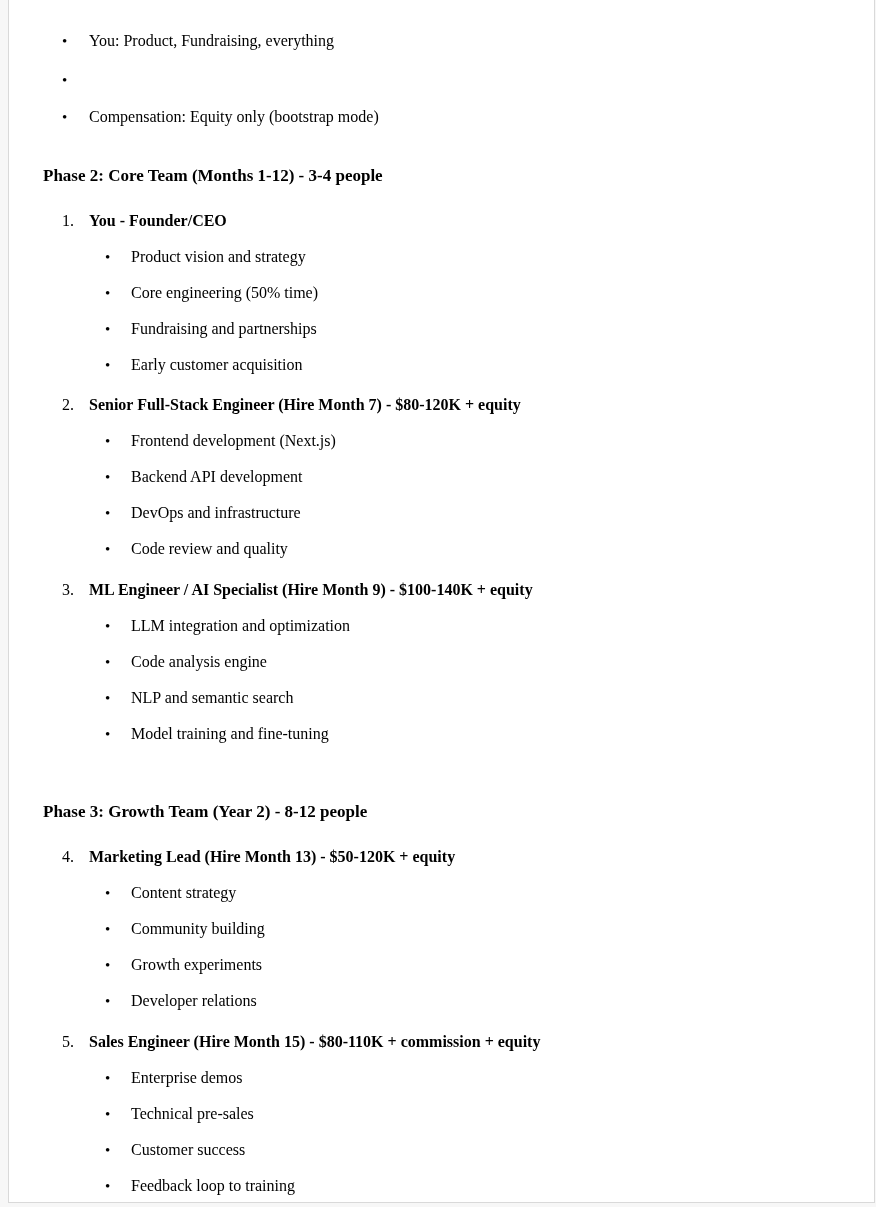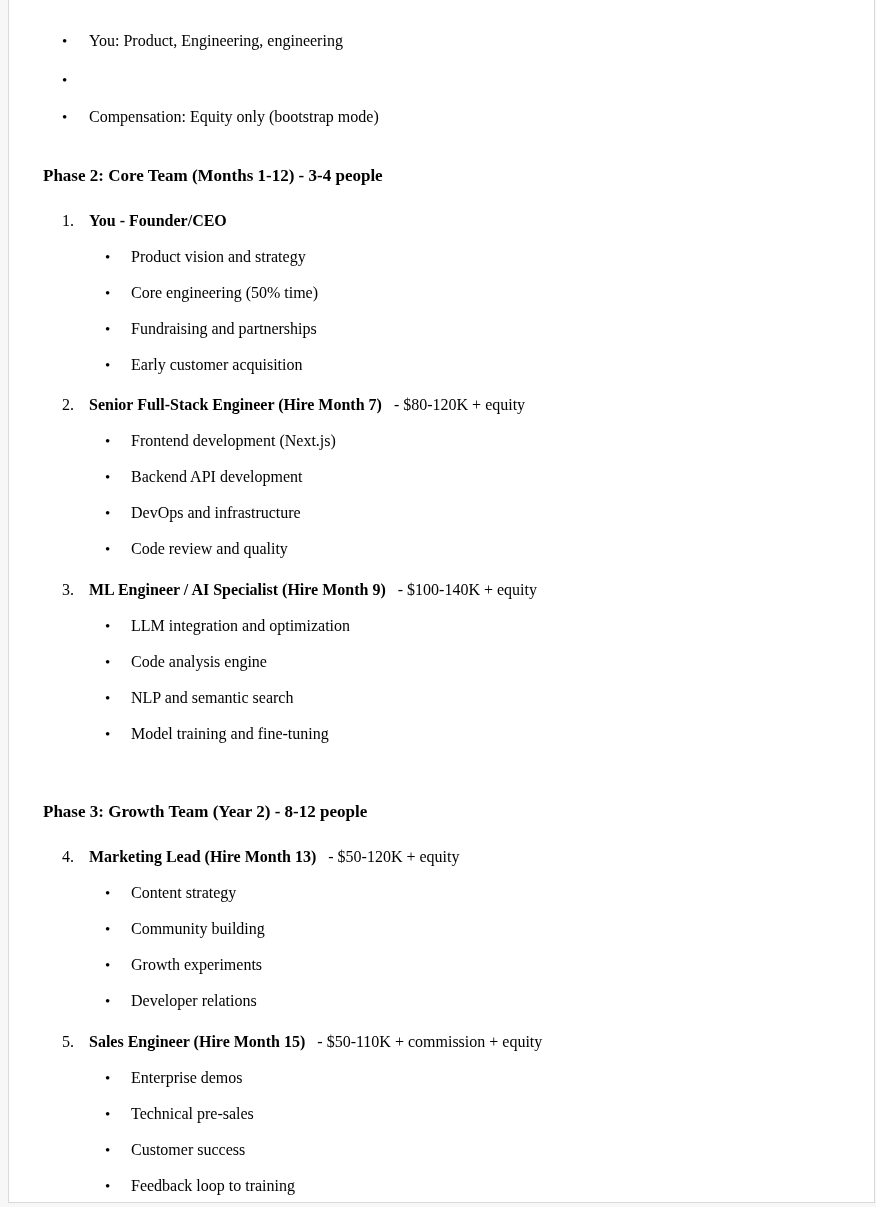--- a/index.html
+++ b/index.html
@@ -39,38 +39,38 @@
     width: 26px;
   }
   .bullet-glyph { font-size: 15px; }
   .heading {
     margin-left: 34px;
     font-size: 17px;
     font-weight: bold;
     line-height: 24px;
   }
   .role-title { font-weight: bold; margin-top: 40px; }
-  .role-detail { font-weight: normal; margin-left: 8px; }
+  .role-detail { font-weight: bold; }
   .mt16 { margin-top: 16px; }
   .mt17 { margin-top: 17px; }
   .mt19 { margin-top: 19px; }
   .mt20 { margin-top: 20px; }
   .mt21 { margin-top: 21px; }
   .mt23 { margin-top: 23px; }
   .mt37 { margin-top: 37px; }
   .mt40 { margin-top: 56px; }
 </style>
 </head>
 <body>
 
 <div class="page">
 
   <div class="row l1">
     <span class="marker bullet-glyph">•</span>
-    <span>You: Product, Engineering, engineering</span>
+    <span>You: Product, Fundraising, everything</span>
   </div>
   <div class="row l1 mt19">
     <span class="marker bullet-glyph">•</span>
   </div>
   <div class="row l1 mt17">
     <span class="marker bullet-glyph">•</span>
     <span>Compensation: Equity only (bootstrap mode)</span>
   </div>
 
   <div class="heading mt37">Phase 2: Core Team (Months 1-12) - 3-4 people</div>
@@ -156,21 +156,21 @@
     <span class="marker bullet-glyph">•</span>
     <span>Growth experiments</span>
   </div>
   <div class="row l2 mt16">
     <span class="marker bullet-glyph">•</span>
     <span>Developer relations</span>
   </div>
 
   <div class="row l1 mt21">
     <span class="marker">5.</span>
-    <span><span class="role-title">Sales Engineer (Hire Month 15)</span><span class="role-detail"> - $50-110K + commission + equity</span></span>
+    <span><span class="role-title">Sales Engineer (Hire Month 15)</span><span class="role-detail"> - $80-110K + commission + equity</span></span>
   </div>
   <div class="row l2 mt16">
     <span class="marker bullet-glyph">•</span>
     <span>Enterprise demos</span>
   </div>
   <div class="row l2 mt16">
     <span class="marker bullet-glyph">•</span>
     <span>Technical pre-sales</span>
   </div>
   <div class="row l2 mt16">

